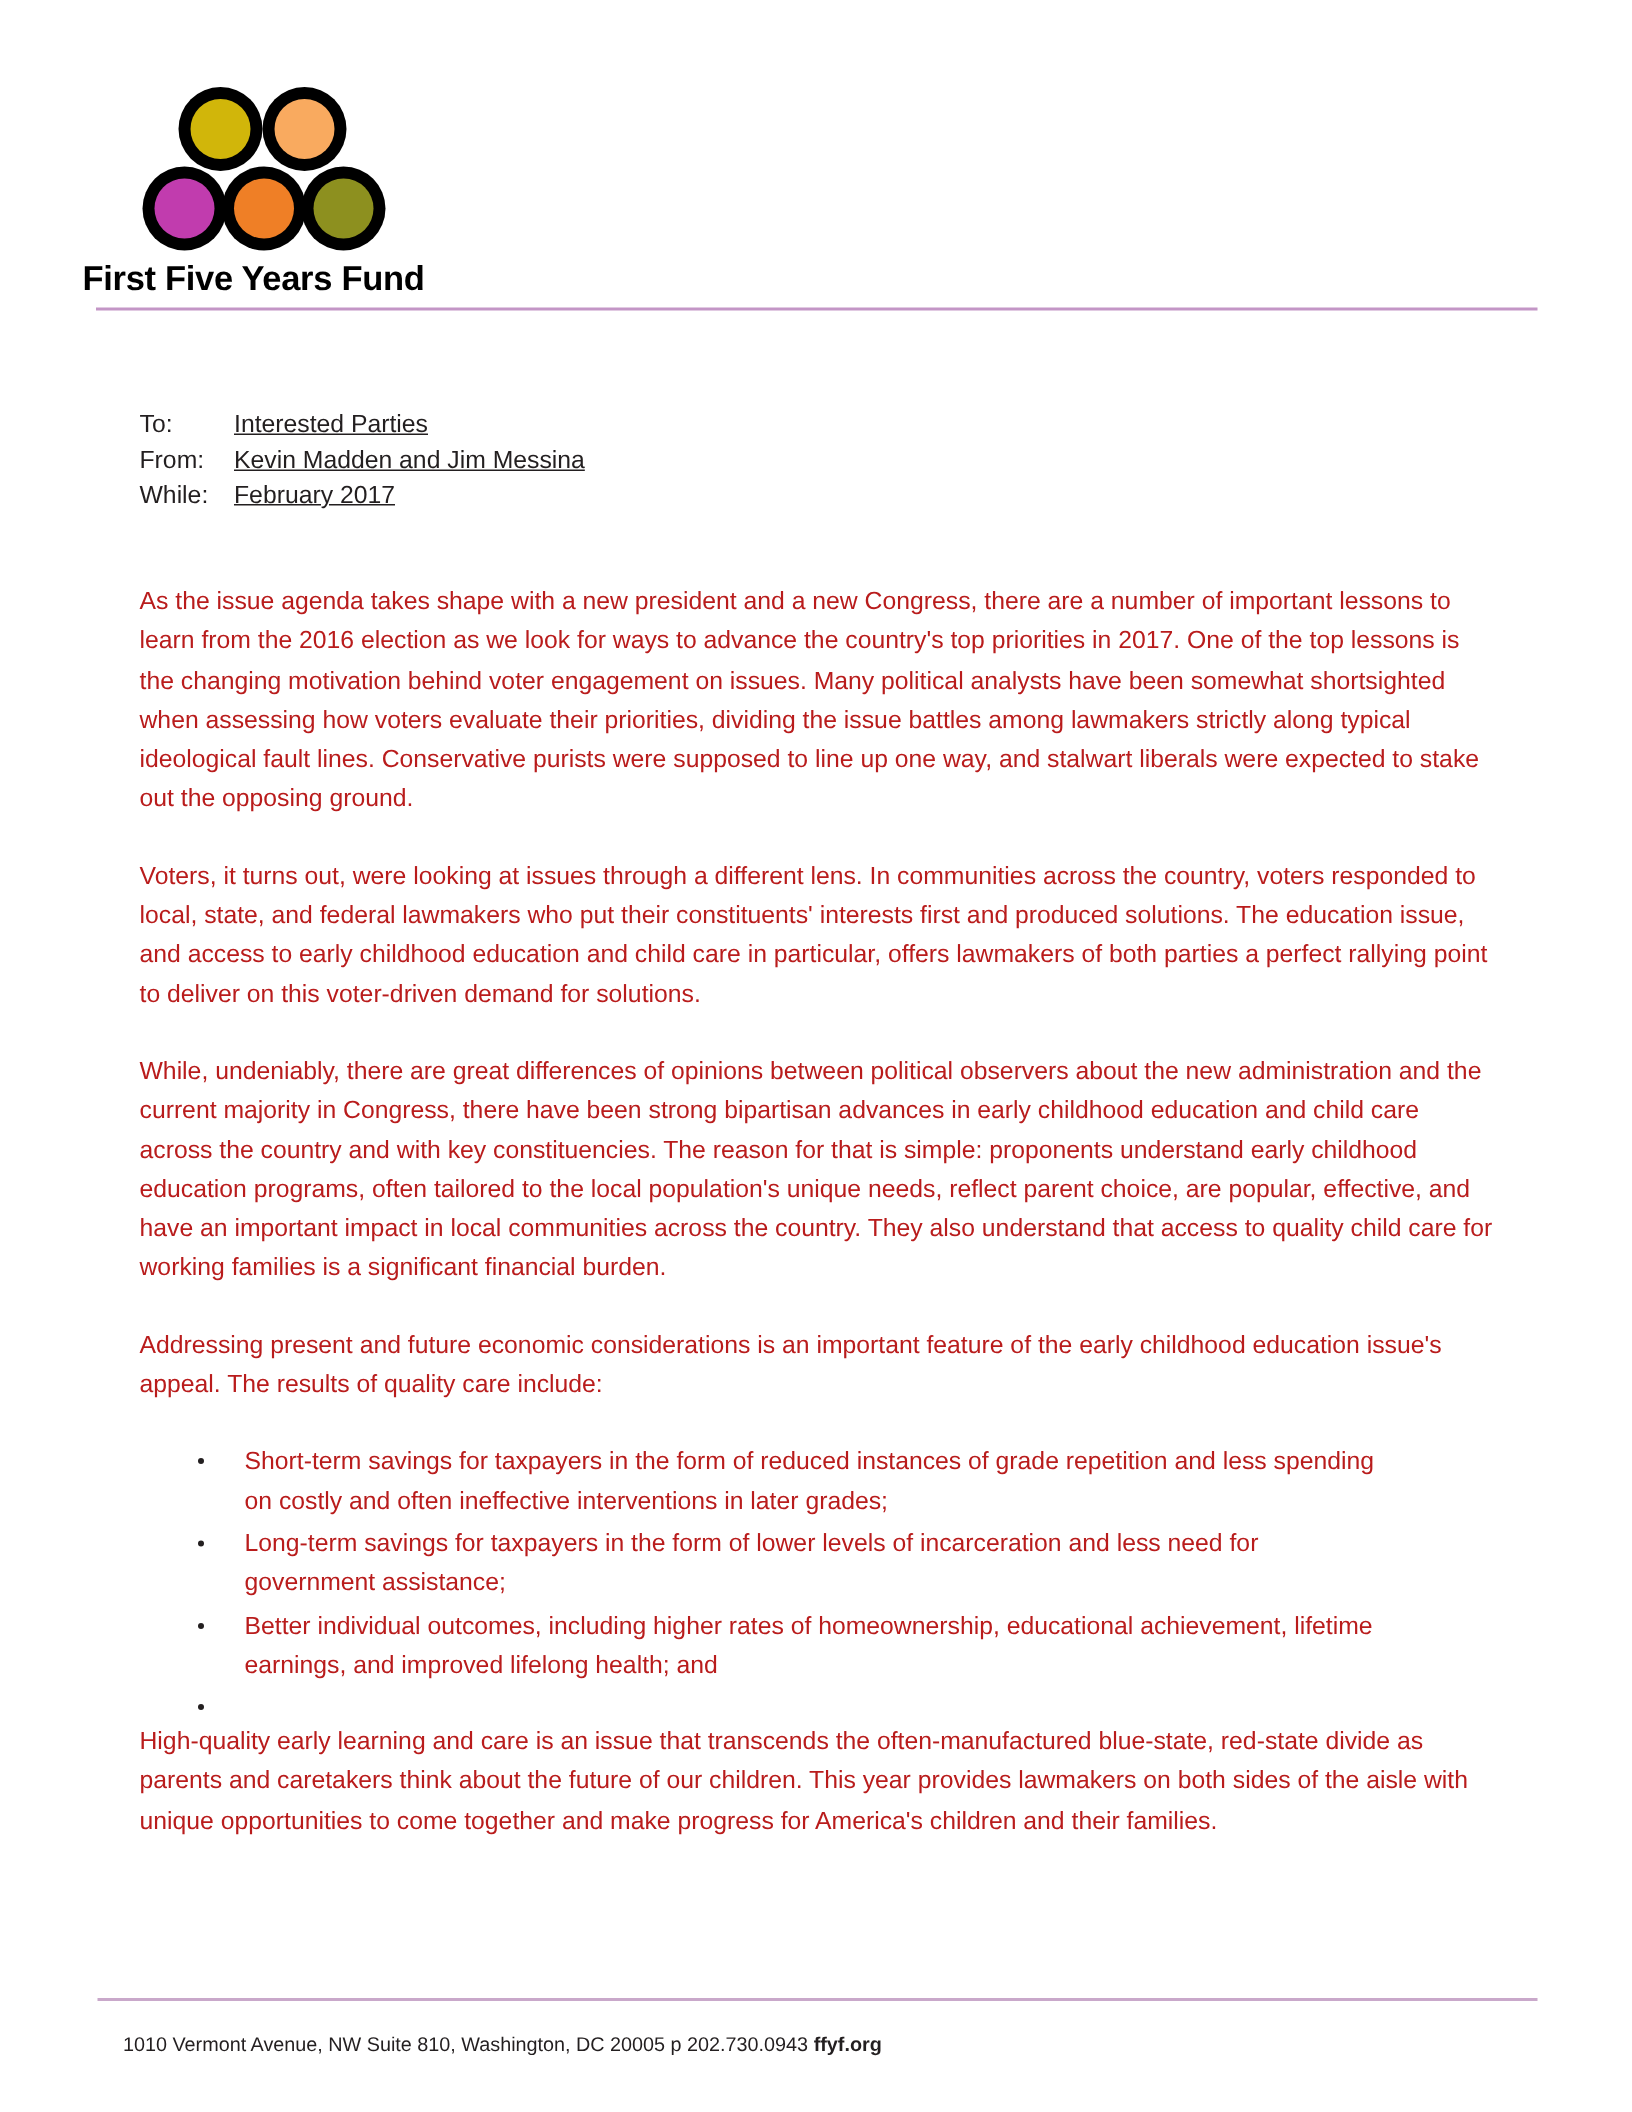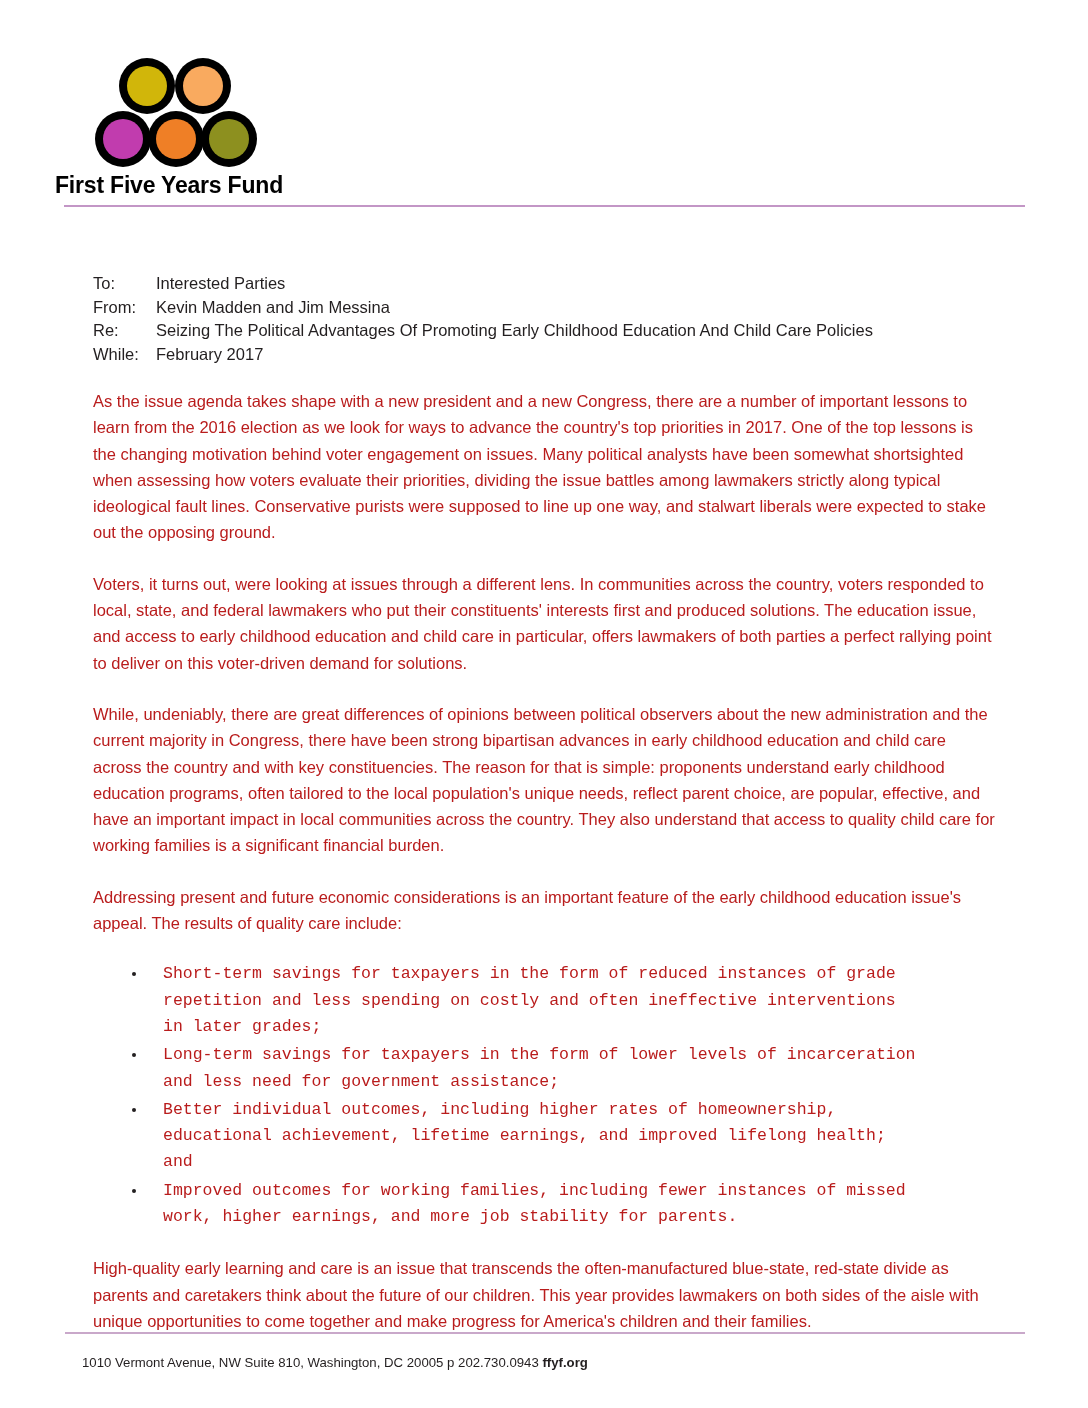--- a/index.html
+++ b/index.html
@@ -95,20 +95,21 @@
   .memo-row {
     display: flex;
     white-space: nowrap;
   }
   .memo-label {
     width: 63px;
     flex: 0 0 63px;
   }
   .memo-value {
     flex: 1 1 auto;
+    text-decoration: underline;
   }
 
   
   .body-copy {
     position: absolute;
     left: 93px;
     top: 388px;
     width: 903px;
     font-size: 16.5px;
     line-height: 26.3px;
@@ -125,21 +126,20 @@
     list-style: none;
     margin: 0 0 25px 0;
     padding: 0;
   }
   ul.bullets li {
     position: relative;
     padding-left: 70px;
     margin: 0 0 2px 0;
     width: 832px;
     box-sizing: border-box;
-    font-family: Liberation Mono, monospace;
   }
   ul.bullets li .dot {
     position: absolute;
     left: 39px;
     top: 11px;
     width: 4px;
     height: 4px;
     background: #231f20;
     border-radius: 50%;
   }
@@ -201,24 +201,20 @@
   <div class="memo-head">
     <div class="memo-row">
       <span class="memo-label">To:</span>
       <span class="memo-value">Interested Parties</span>
     </div>
     <div class="memo-row">
       <span class="memo-label">From:</span>
       <span class="memo-value">Kevin Madden and Jim Messina</span>
     </div>
     <div class="memo-row">
-      <span class="memo-label">Re:</span>
-      <span class="memo-value">Seizing The Political Advantages Of Promoting Early Childhood Education And Child Care Policies</span>
-    </div>
-    <div class="memo-row">
       <span class="memo-label">While:</span>
       <span class="memo-value">February 2017</span>
     </div>
   </div>
 
   <div class="body-copy">
     <p>As the issue agenda takes shape with a new president and a new Congress, there are a number of important lessons to learn from the 2016 election as we look for ways to advance the country's top priorities in 2017. One of the top lessons is the changing motivation behind voter engagement on issues. Many political analysts have been somewhat shortsighted when assessing how voters evaluate their priorities, dividing the issue battles among lawmakers strictly along typical ideological fault lines. Conservative purists were supposed to line up one way, and stalwart liberals were expected to stake out the opposing ground.</p>
     <p>Voters, it turns out, were looking at issues through a different lens. In communities across the country, voters responded to local, state, and federal lawmakers who put their constituents' interests first and produced solutions. The education issue, and access to early childhood education and child care in particular, offers lawmakers of both parties a perfect rallying point to deliver on this voter-driven demand for solutions.</p>
     <p>While, undeniably, there are great differences of opinions between political observers about the new administration and the current majority in Congress, there have been strong bipartisan advances in early childhood education and child care across the country and with key constituencies. The reason for that is simple: proponents understand early childhood education programs, often tailored to the local population's unique needs, reflect parent choice, are popular, effective, and have an important impact in local communities across the country. They also understand that access to quality child care for working families is a significant financial burden.</p>
     <p>Addressing present and future economic considerations is an important feature of the early childhood education issue's appeal. The results of quality care include:</p>
@@ -231,21 +227,20 @@
       <li>
         <span class="dot"></span>
         <span>Long-term savings for taxpayers in the form of lower levels of incarceration and less need for government assistance;</span>
       </li>
       <li>
         <span class="dot"></span>
         <span>Better individual outcomes, including higher rates of homeownership, educational achievement, lifetime earnings, and improved lifelong health; and</span>
       </li>
       <li>
         <span class="dot"></span>
-        <span>Improved outcomes for working families, including fewer instances of missed work, higher earnings, and more job stability for parents.</span>
       </li>
     </ul>
 
     <p>High-quality early learning and care is an issue that transcends the often-manufactured blue-state, red-state divide as parents and caretakers think about the future of our children. This year provides lawmakers on both sides of the aisle with unique opportunities to come together and make progress for America's children and their families.</p>
   </div>
 
   <div class="footer-rule" style="background: rgb(201, 168, 202);"></div>
   <div class="footer-text">
     <span>1010 Vermont Avenue, NW Suite 810, Washington, DC 20005 p 202.730.0943 </span><b>ffyf.org</b>
   </div>

